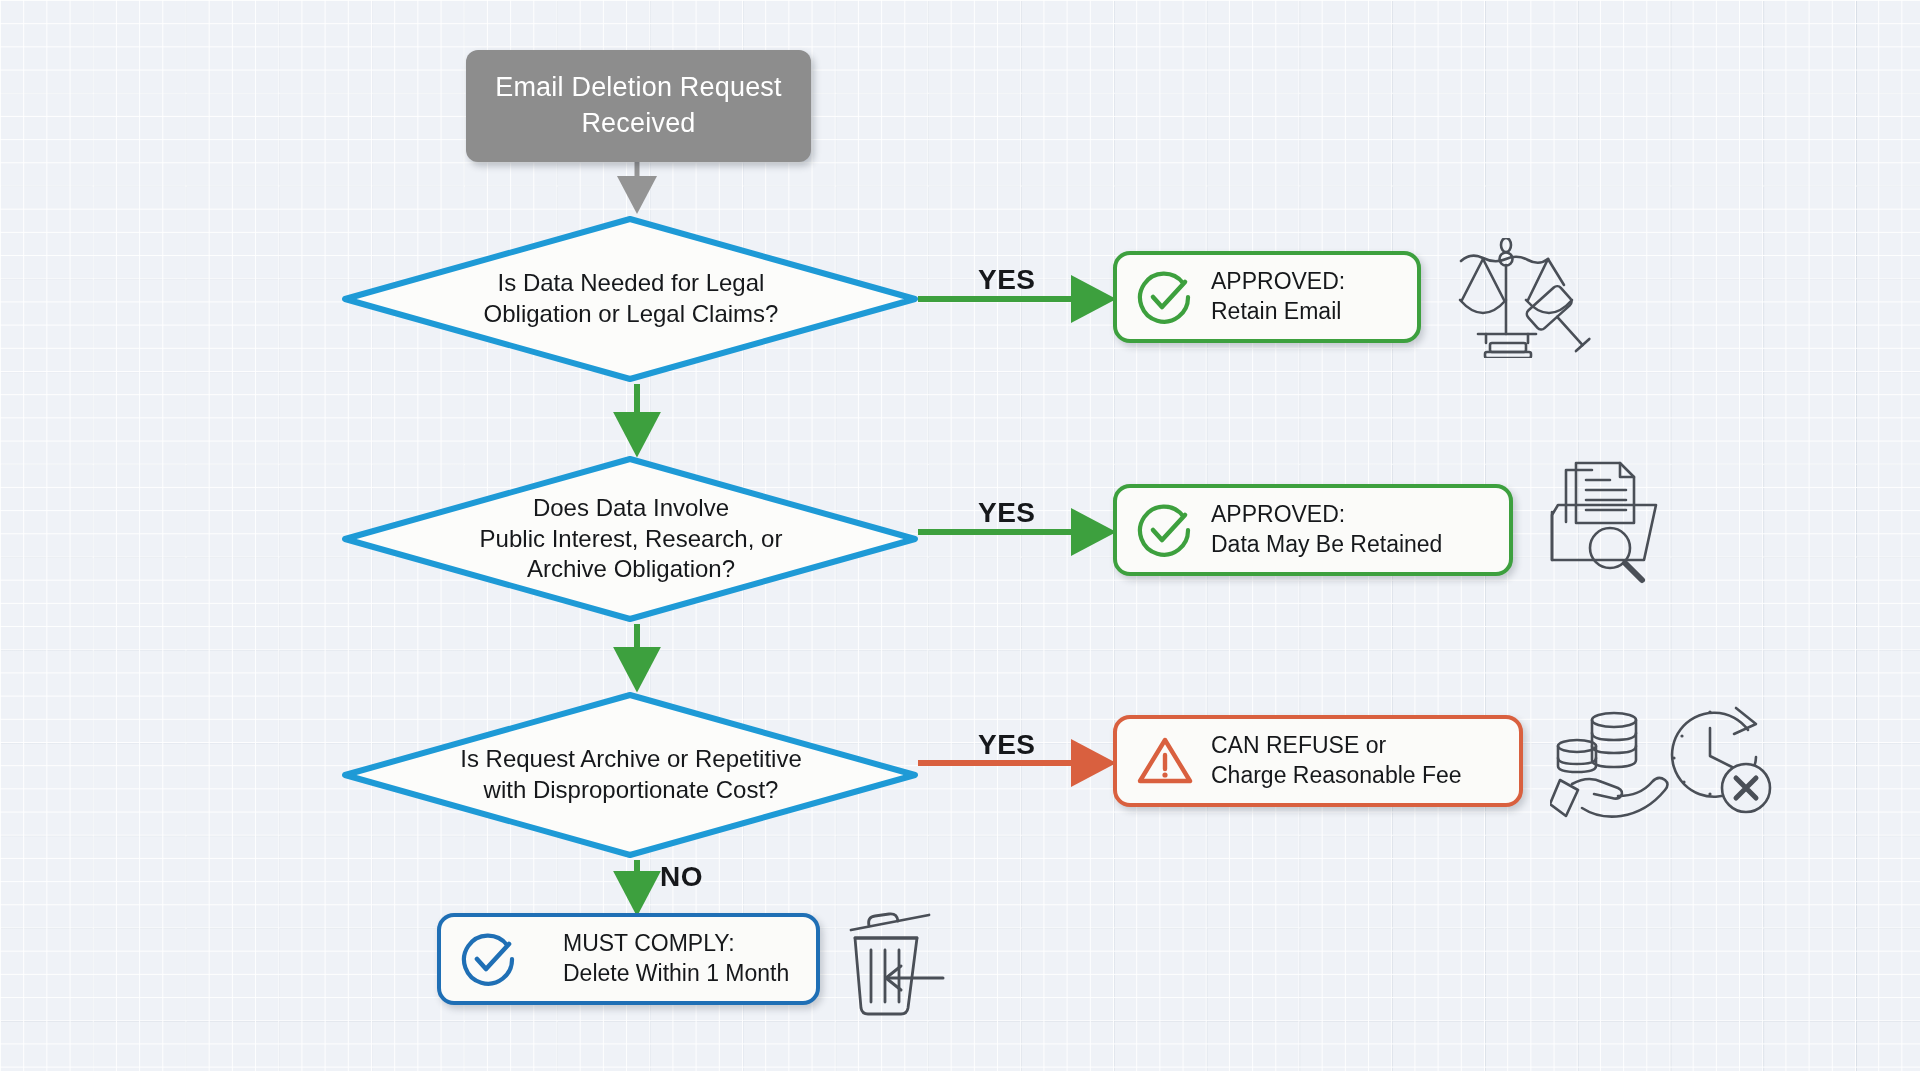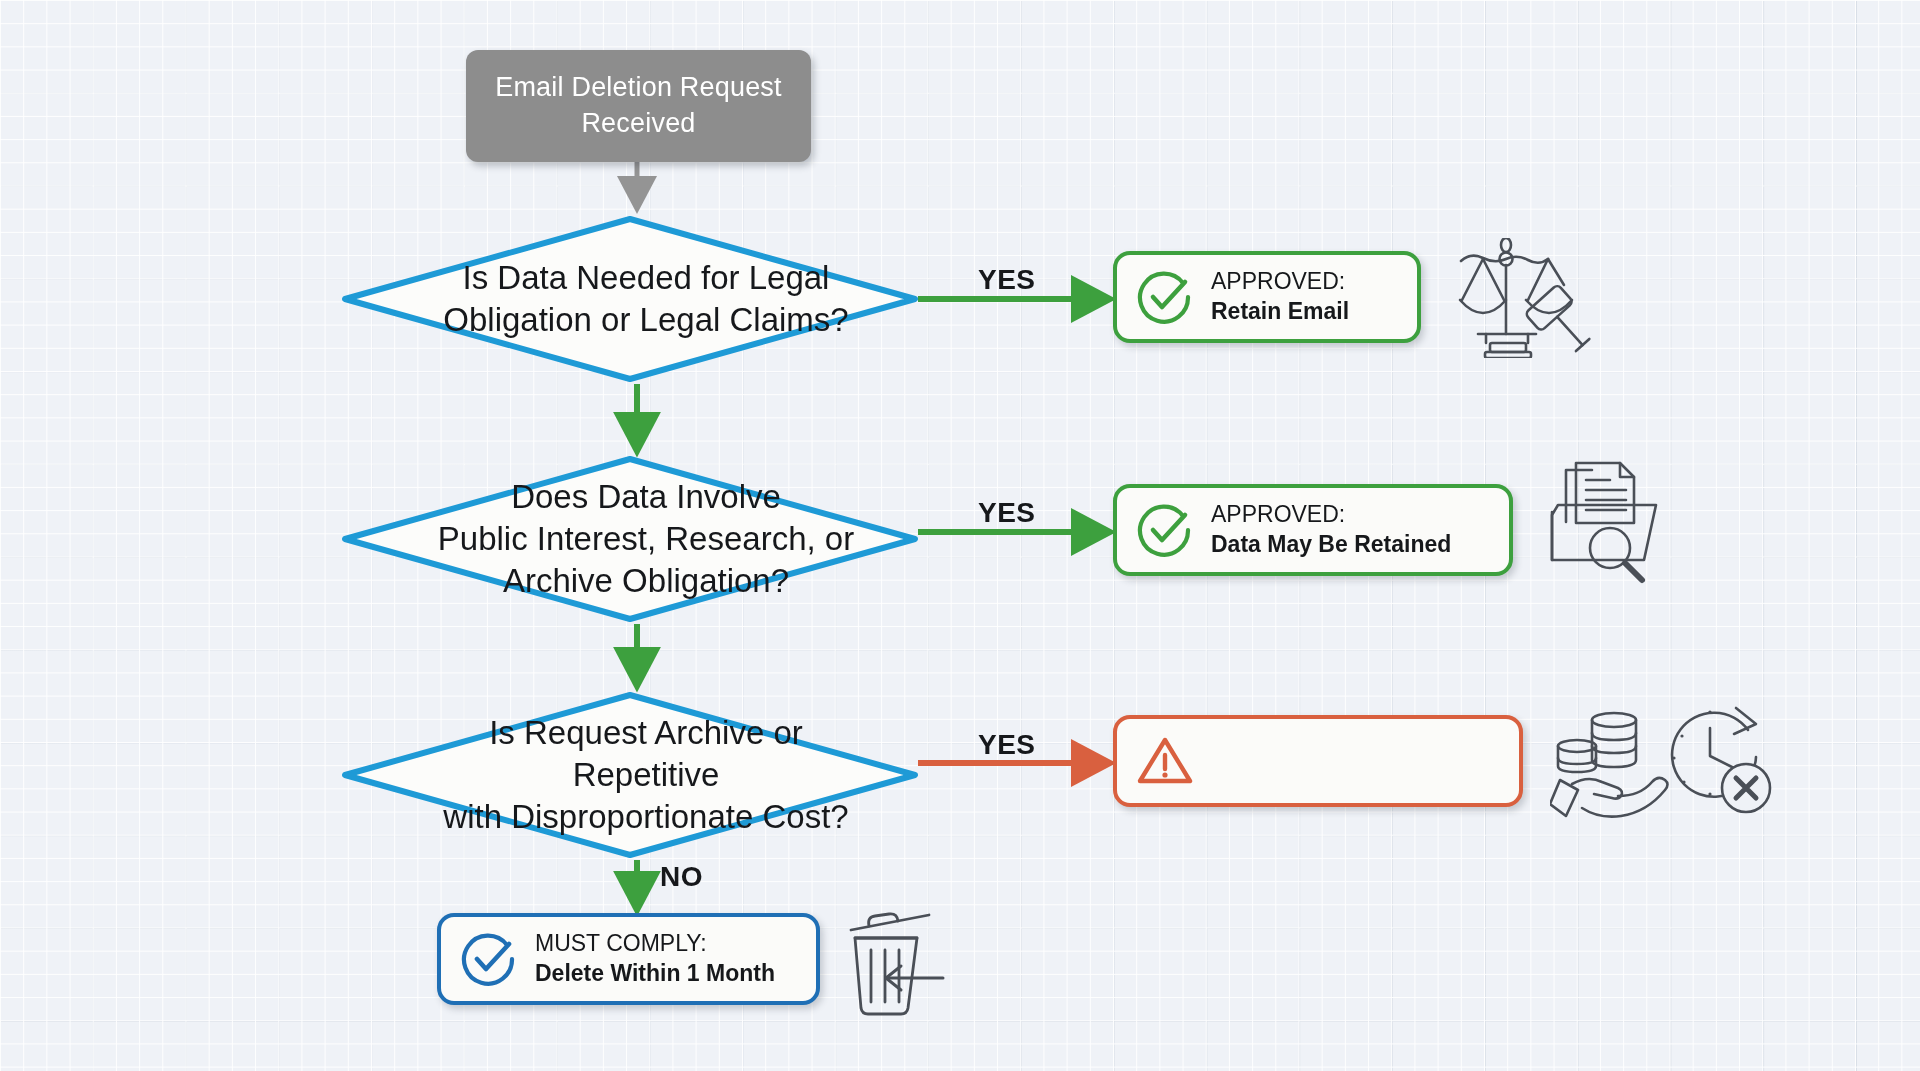--- a/index.html
+++ b/index.html
@@ -72,29 +72,29 @@
   .diamond-wrap {
     position: absolute;
   }
   .diamond-svg {
     position: absolute;
     left: 0; top: 0;
     overflow: visible;
   }
   .diamond-label {
     position: absolute;
-    left: 16px; top: 0;
+    left: 1px; top: 0;
     width: 100%;
     height: 100%;
     display: flex;
     align-items: center;
     justify-content: center;
     text-align: center;
     color: #16181b;
-    font-size: 33px;
+    font-size: 24px;
     line-height: 1.28;
     padding: 0 58px;
     box-sizing: border-box;
     white-space: pre-line;
   }
 
   #diamond-1 { left: 340px; top: 214px;  width: 580px; height: 170px; }
   #diamond-2 { left: 340px; top: 454px;  width: 580px; height: 170px; }
   #diamond-3 { left: 340px; top: 690px;  width: 580px; height: 170px; }
 
@@ -121,21 +121,21 @@
   .outcome .otext {
     font-size: 23px;
     line-height: 1.30;
     color: #16181b;
   }
   .otext .strong {
     font-weight: normal;
   }
   .otext .line2 {
     display: block;
-    font-weight: bold;
+    font-weight: normal;
   }
 
   #outcome-1 {
     left: 1113px; top: 251px;
     width: 308px; height: 92px;
     border-color: #3da03e;
   }
   #outcome-2 {
     left: 1113px; top: 484px;
     width: 400px; height: 92px;
@@ -143,20 +143,21 @@
   }
   #outcome-3 {
     left: 1113px; top: 715px;
     width: 410px; height: 92px;
     border-color: #d9603f;
   }
   #outcome-4 {
     left: 437px; top: 913px;
     width: 383px; height: 92px;
     border-color: #1f6fb5;
+    gap: 28px;
   }
 
   
   .branch-label {
     position: absolute;
     font-size: 28px;
     font-weight: bold;
     color: #16181b;
     letter-spacing: 0.5px;
   }
@@ -264,20 +265,24 @@
       <span class="line2">Data May Be Retained</span>
     </div>
   </div>
 
   <div class="outcome" id="outcome-3">
     <svg class="badge" viewBox="0 0 60 60">
       <path d="M30 9 L55 50 L5 50 Z" fill="none" stroke="#d9603f" stroke-width="4.4" stroke-linejoin="round"></path>
       <line x1="30" y1="24" x2="30" y2="38" stroke="#d9603f" stroke-width="4.4" stroke-linecap="round"></line>
       <circle cx="30" cy="44" r="2.6" fill="#d9603f"></circle>
     </svg>
+    <div class="otext">
+      <span class="strong">CAN REFUSE</span><span> or</span>
+      <span class="line2">Charge Reasonable Fee</span>
+    </div>
   </div>
 
   <div class="outcome" id="outcome-4">
     <svg class="badge" viewBox="0 0 60 60">
       <path d="M48 16 A24 24 0 1 0 53 30" fill="none" stroke="#1f6fb5" stroke-width="4.2" stroke-linecap="round"></path>
       <path d="M18 30 L27 40 L50 15" fill="none" stroke="#1f6fb5" stroke-width="4.6" stroke-linecap="round" stroke-linejoin="round"></path>
     </svg>
     <div class="otext">
       <span class="strong">MUST COMPLY:</span>
       <span class="line2">Delete Within 1 Month</span>

